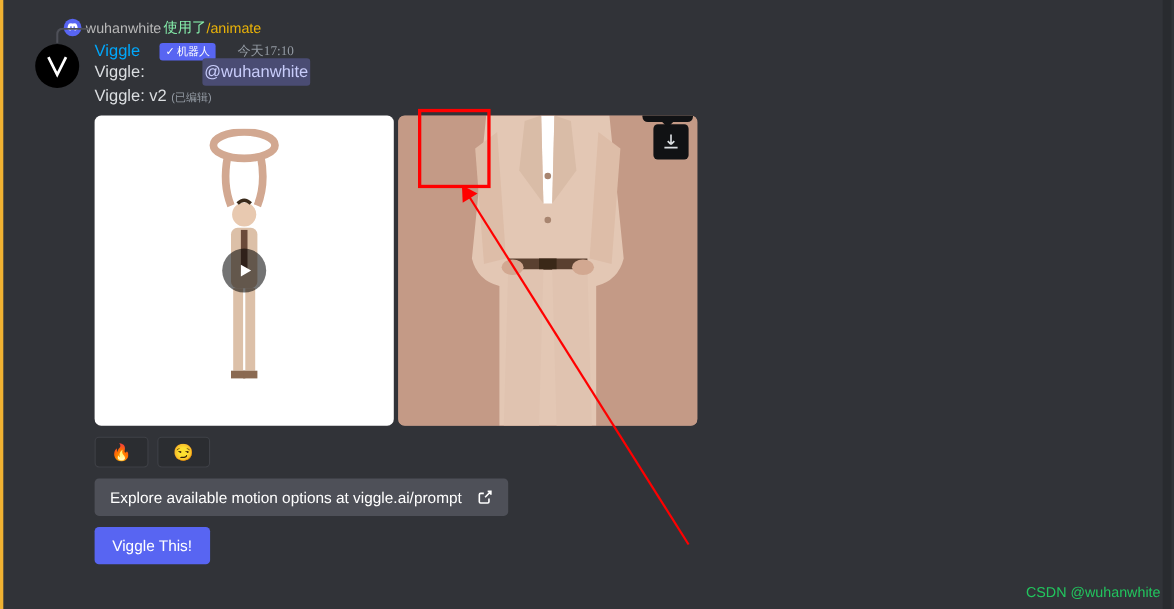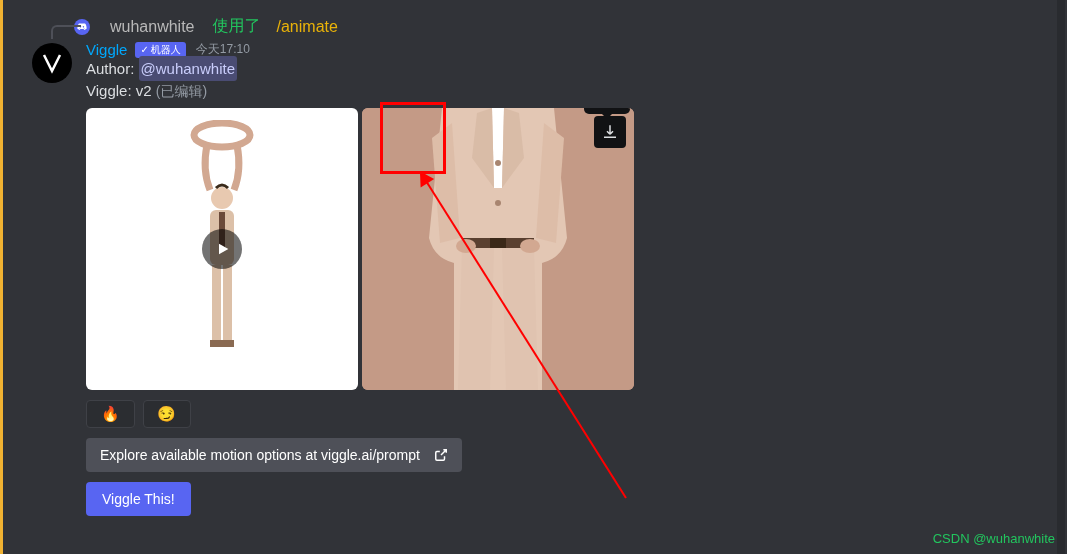--- a/index.html
+++ b/index.html
@@ -21,24 +21,23 @@
       background: #f0b232;
     }
     .container {
       padding-left: 32px;
       padding-top: 16px;
       position: relative;
     }
     .reply-line {
       display: flex;
       align-items: center;
-      margin-left: 42px;
+      margin-left: 26px;
       margin-bottom: 2px;
-      font-size: 16px;
-      gap: 16px;
+      font-size: 13px;
     }
     .reply-connector {
       position: absolute;
       left: 51px;
       top: 25px;
       width: 30px;
       height: 14px;
       border-left: 2px solid #4e5058;
       border-top: 2px solid #4e5058;
       border-top-left-radius: 6px;
@@ -48,64 +47,65 @@
       height: 16px;
       border-radius: 50%;
       background: #5865f2;
       display: flex;
       align-items: center;
       justify-content: center;
       margin-right: 4px;
     }
     .reply-avatar svg { width: 10px; height: 10px; }
     .reply-user { color: #b8b8b8; font-weight: 500; margin-right: 2px; }
-    .reply-action { color: #22c55e; }
+    .reply-action { color: #86efac; }
     .reply-command { color: #eab308; }
     .message-row {
       display: flex;
       align-items: flex-start;
       gap: 14px;
       margin-top: 4px;
     }
     .avatar {
       width: 40px;
       height: 40px;
       border-radius: 50%;
       background: #000;
       display: flex;
       align-items: center;
       justify-content: center;
       flex-shrink: 0;
       margin-top: 2px;
     }
     .avatar svg { width: 24px; height: 24px; }
     .message-content { flex: 1; min-width: 0; }
-    .header-line { display: flex; align-items: center; gap: 8px; }
+    .header-line { display: flex; align-items: center; gap: 18px; }
     .bot-name { color: #00a8fc; font-weight: 500; font-size: 15px; }
     .bot-tag {
       background: #5865f2;
       color: #fff;
       font-size: 10px;
       padding: 1px 5px;
       border-radius: 3px;
       display: flex;
       align-items: center;
       gap: 2px;
       font-weight: 500;
     }
     .bot-tag-check { font-size: 10px; }
-    .timestamp { color: #949ba4; font-size: 12px; margin-left: 2px; }
+    .timestamp { color: #949ba4; font-size: 12px; margin-left: 2px; font-family: Liberation Serif, serif; }
     .body-line { font-size: 15px; line-height: 1.45; color: #dbdee1; }
     .mention {
       background: #4a4c73;
       color: #c9cdfb;
       border-radius: 3px;
       padding: 4px 2px;
-    }
-    .edited { font-size: 14px; color: #949ba4; }
+      margin-left: 48px;
+    }
+    .edited { font-size: 10px; color: #949ba4; }
     .attachments {
       display: flex;
       gap: 4px;
       margin-top: 6px;
       position: relative;
     }
     .attachment {
       position: relative;
       border-radius: 6px;
       overflow: hidden;
@@ -271,21 +271,21 @@
     <div class="message-content">
       <div class="header-line">
         <span class="bot-name">Viggle</span>
         <span class="bot-tag">
           <span class="bot-tag-check">✓</span>
           <span>机器人</span>
         </span>
         <span class="timestamp">今天17:10</span>
       </div>
       <div class="body-line">
-        <span>Author: </span><span class="mention">@wuhanwhite</span>
+        <span>Viggle: </span><span class="mention">@wuhanwhite</span>
       </div>
       <div class="body-line">
         <span>Viggle: v2</span>
         <span class="edited">(已编辑)</span>
       </div>
 
       <div class="attachments">
         <div class="attachment left">
           <div class="figure-left">
             <svg viewBox="0 0 100 260" preserveAspectRatio="xMidYMid meet">

